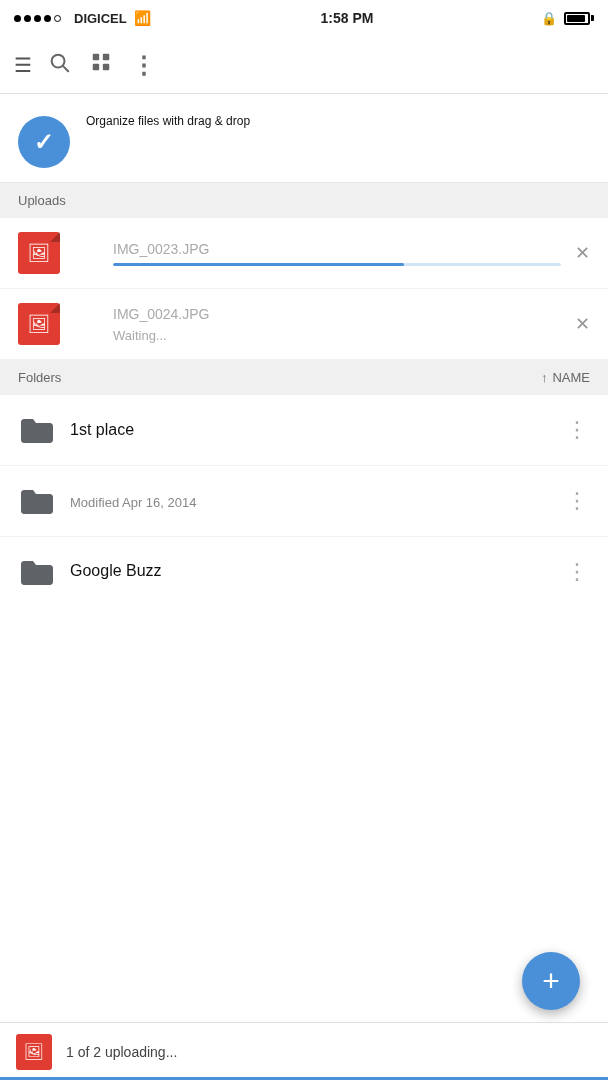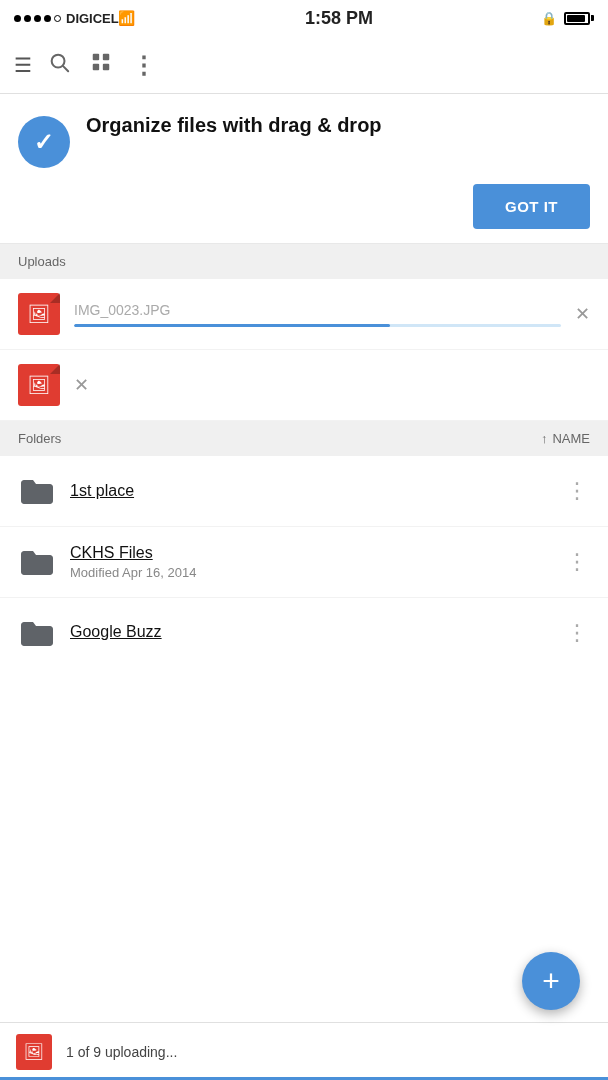--- a/index.html
+++ b/index.html
@@ -17,27 +17,27 @@
     .status-bar {
       background: #fff;
       height: 36px;
       display: flex;
       align-items: center;
       justify-content: space-between;
       padding: 0 14px;
       font-size: 13px;
       font-weight: 600;
     }
-    .status-left { display: flex; align-items: center; gap: 0; }
+    .status-left { display: flex; align-items: center; gap: 8px; }
     .status-dots { display: flex; gap: 3px; align-items: center; }
     .dot { width: 7px; height: 7px; border-radius: 50%; background: #000; }
     .dot.empty { background: transparent; border: 1.5px solid #000; }
     .status-carrier { font-size: 13px; font-weight: 600; margin-left: 5px; }
     .wifi-icon { font-size: 14px; }
-    .status-center { font-size: 18px; font-weight: 600; }
+    .status-center { font-size: 14px; font-weight: 600; }
     .status-right { display: flex; align-items: center; gap: 6px; }
     .battery-icon { display: inline-flex; align-items: center; }
     .battery-body {
       width: 26px; height: 13px;
       border: 2px solid #000;
       border-radius: 2px;
       position: relative;
       display: flex;
       align-items: center;
       padding: 1px;
@@ -77,21 +77,21 @@
     .banner-check {
       width: 52px; height: 52px;
       border-radius: 50%;
       background: #4a90d9;
       display: flex; align-items: center; justify-content: center;
       flex-shrink: 0;
       margin-top: 2px;
     }
     .banner-check-mark { color: #fff; font-size: 24px; font-weight: 700; }
     .banner-text { flex: 1; }
-    .banner-title { font-size: 20px; font-weight: 700; color: #111; }
+    .banner-title { font-size: 12px; font-weight: 400; color: #111; }
     .banner-subtitle { font-size: 14px; color: #555; }
     .banner-button-row { display: flex; justify-content: flex-end; margin-top: 16px; }
     .got-it-btn {
       background: #4a90d9;
       color: #fff;
       font-size: 15px;
       font-weight: 700;
       letter-spacing: 0.5px;
       border: none;
       border-radius: 4px;
@@ -132,21 +132,21 @@
       width: 0; height: 0;
       border-left: 10px solid transparent;
       border-bottom: 10px solid rgba(0,0,0,0.25);
       position: absolute;
       top: 0; right: 0;
     }
     .file-icon-img {
       color: #fff;
       font-size: 18px;
     }
-    .upload-info { flex: 1; min-width: 0; }
+    .upload-info { flex: 1; min-width: 0; margin-left: 39px; }
     .upload-name { font-size: 14px; color: #aaa; margin-bottom: 6px; }
     .progress-bar-bg {
       height: 3px;
       background: #d0e6f7;
       border-radius: 2px;
       overflow: hidden;
     }
     .progress-bar-fill {
       height: 100%;
       background: #4a90d9;
@@ -165,21 +165,21 @@
       border-bottom: 1px solid #f2f2f2;
       cursor: pointer;
     }
     .folder-icon {
       width: 38px; height: 38px;
       display: flex; align-items: center; justify-content: center;
       flex-shrink: 0;
     }
     .folder-icon svg { width: 36px; height: 36px; }
     .folder-info { flex: 1; }
-    .folder-name { font-size: 16px; color: #111; font-weight: 500; text-decoration: underline; }
+    .folder-name { font-size: 16px; color: #111; font-weight: 500; }
     .folder-modified { font-size: 13px; color: #888; margin-top: 3px; }
     .more-btn { font-size: 22px; color: #aaa; cursor: pointer; letter-spacing: 0px; writing-mode: vertical-rl; }
 
     
     .fab {
       position: fixed;
       bottom: 70px;
       right: 28px;
       width: 58px; height: 58px;
       border-radius: 50%;
@@ -271,23 +271,20 @@
 
 <div class="banner">
   <div class="banner-top">
     <div class="banner-check">
       <span class="banner-check-mark">✓</span>
     </div>
     <div class="banner-text">
       <div class="banner-title">Organize files with drag &amp; drop</div>
     </div>
   </div>
-  <div class="banner-button-row">
-    <button class="got-it-btn">GOT IT</button>
-  </div>
 </div>
 
 <div class="section-header">
   <span>Uploads</span>
 </div>
 
 <div class="upload-item">
   <div class="file-icon">
     <div class="file-icon-fold"></div>
     <span class="file-icon-img">🖼</span>
@@ -298,20 +295,24 @@
       <div class="progress-bar-fill" style="width: 65%;"></div>
     </div>
   </div>
   <span class="close-btn">✕</span>
 </div>
 
 <div class="upload-item">
   <div class="file-icon">
     <div class="file-icon-fold"></div>
     <span class="file-icon-img">🖼</span>
+  </div>
+  <div class="upload-info">
+    <div class="upload-name">IMG_0024.JPG</div>
+    <div class="upload-status">Waiting...</div>
   </div>
   <span class="close-btn">✕</span>
 </div>
 
 <div class="section-header">
   <span>Folders</span>
   <div class="section-header-right">
     <span>↑</span>
     <span>NAME</span>
   </div>
@@ -329,21 +330,20 @@
   <span class="more-btn" style="writing-mode:horizontal-tb; font-size:22px; letter-spacing:2px;">⋮</span>
 </div>
 
 <div class="folder-item">
   <div class="folder-icon">
     <svg viewBox="0 0 36 30" fill="none" xmlns="http://www.w3.org/2000/svg">
       <path d="M2 7C2 5.34315 3.34315 4 5 4H14L17 8H31C32.6569 8 34 9.34315 34 11V25C34 26.6569 32.6569 28 31 28H5C3.34315 28 2 26.6569 2 25V7Z" fill="#5f6368"></path>
     </svg>
   </div>
   <div class="folder-info">
-    <div class="folder-name">CKHS Files</div>
     <div class="folder-modified">Modified Apr 16, 2014</div>
   </div>
   <span class="more-btn" style="writing-mode:horizontal-tb; font-size:22px; letter-spacing:2px;">⋮</span>
 </div>
 
 <div class="folder-item" style="border-bottom: none;">
   <div class="folder-icon">
     <svg viewBox="0 0 36 30" fill="none" xmlns="http://www.w3.org/2000/svg">
       <path d="M2 7C2 5.34315 3.34315 4 5 4H14L17 8H31C32.6569 8 34 9.34315 34 11V25C34 26.6569 32.6569 28 31 28H5C3.34315 28 2 26.6569 2 25V7Z" fill="#5f6368"></path>
     </svg>
@@ -356,16 +356,16 @@
 </div>
 
 <div class="fab">
   <span class="fab-plus">+</span>
 </div>
 
 <div class="bottom-bar">
   <div class="bottom-file-icon">
     <span style="color:#fff;font-size:16px;">🖼</span>
   </div>
-  <span class="bottom-status-text">1 of 9 uploading...</span>
+  <span class="bottom-status-text">1 of 2 uploading...</span>
 </div>
 
 <div class="bottom-indicator"></div>
 
 </body></html>

